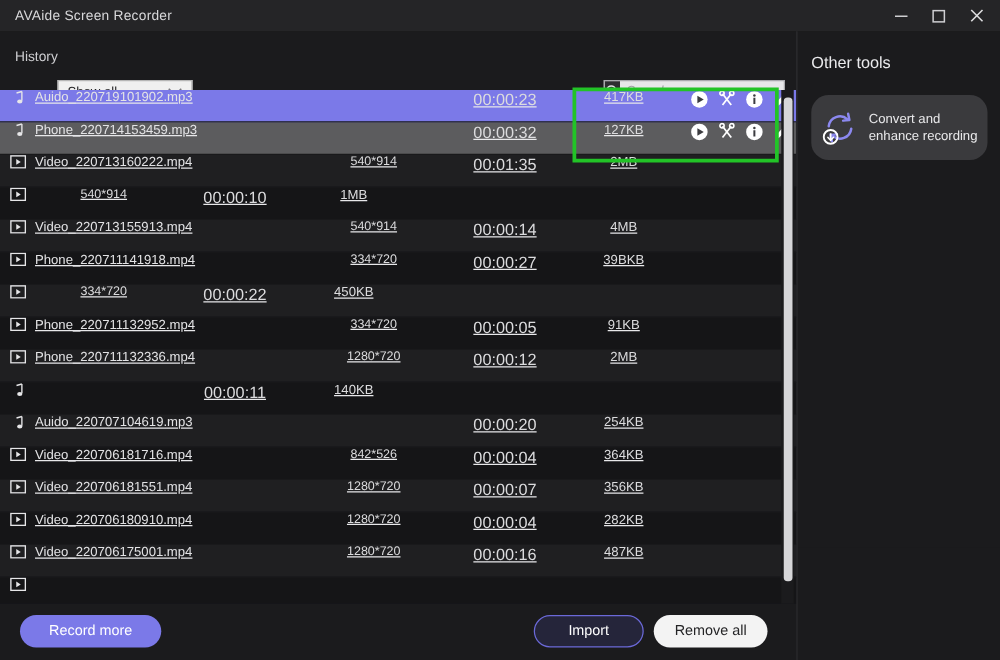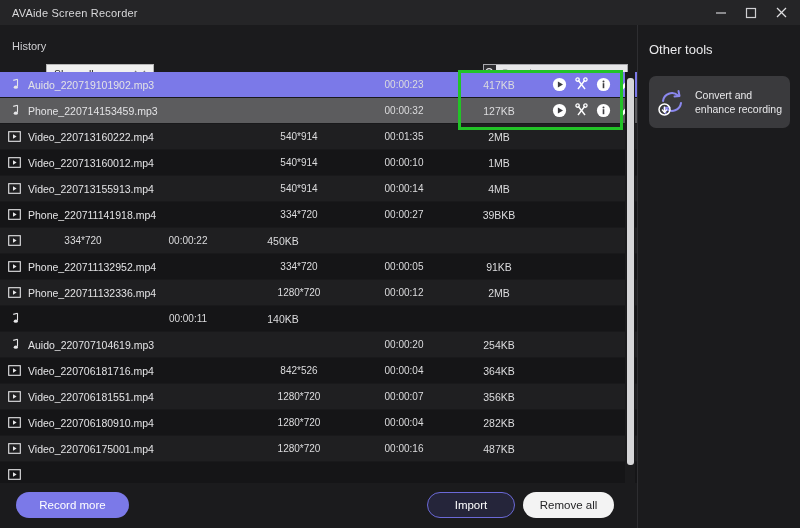--- a/index.html
+++ b/index.html
@@ -99,45 +99,46 @@
   
   .list-area {
     position: absolute; left: 0; top: 72px;
     width: 637px; height: 411px;
     background: #1b1b1d;
     overflow: hidden;
   }
   .row {
     position: relative;
     height: 26px;
-    display: flex; align-items: center;
+    display: flex; align-items: flex-start;
     background: #1f1f21;
     border-bottom: 1px solid #19191b;
     cursor: pointer;
+    text-decoration: underline;
   }
   .row.alt { background: #151517; }
   .row.selected { background: #7b79e8; }
   .row.hovered  { background: #5c5c5e; }
 
   .c-icon {
     width: 28px; display: flex; align-items: center; justify-content: center;
     flex: 0 0 28px;
   }
   .c-name {
     flex: 0 0 216px;
     font-size: 10.5px; color: #e3e3e5;
     white-space: nowrap; overflow: hidden; text-overflow: ellipsis;
   }
   .c-res {
     flex: 0 0 110px;
     font-size: 10px; color: #dcdcde; text-align: center;
   }
   .c-dur {
     flex: 0 0 100px;
-    font-size: 10px; color: #dcdcde; text-align: center;
+    font-size: 13px; color: #dcdcde; text-align: center;
   }
   .c-size {
     flex: 0 0 90px;
     font-size: 10.5px; color: #dcdcde; text-align: center;
   }
   .c-actions {
     flex: 1; display: flex; align-items: center;
     justify-content: flex-start; gap: 7px;
     padding-left: 8px;
   }
@@ -169,21 +170,21 @@
     background: #d6d6d8;
     border-radius: 3px;
     cursor: pointer;
   }
 
   
   .tool-card {
     position: absolute; left: 649px; top: 76px;
     width: 141px; height: 52px;
     background: #3a3a3d;
-    border-radius: 7px;
+    border-radius: 14px;
     display: flex; align-items: center;
     cursor: pointer;
   }
   .tool-card-icon {
     width: 46px; display: flex; align-items: center; justify-content: center;
     flex: 0 0 46px;
   }
   .tool-card-label {
     font-size: 10.5px; color: #e8e8ea; line-height: 14px;
   }
@@ -397,21 +398,20 @@
           </div>
         </div>
       </div>
       <div class="row alt">
         <div class="c-icon">
           <svg width="13" height="11" viewBox="0 0 13 11">
             <rect x="0.7" y="0.7" width="11.6" height="9.6" fill="none" stroke="#e6e6e8" stroke-width="1.1"></rect>
             <polygon points="5,3.2 8.6,5.5 5,7.8" fill="#e6e6e8"></polygon>
           </svg>
         </div>
-        <div class="c-name">Video_220713160012.mp4</div>
         <div class="c-res">540*914</div>
         <div class="c-dur">00:00:10</div>
         <div class="c-size">1MB</div>
         <div class="c-actions">
           <div class="act">
             <svg width="15" height="15" viewBox="0 0 15 15">
               <circle cx="7.5" cy="7.5" r="6.6" fill="#ffffff"></circle>
               <polygon points="5.9,4.5 11,7.5 5.9,10.5" fill="#3c3c40"></polygon>
             </svg>
           </div>

